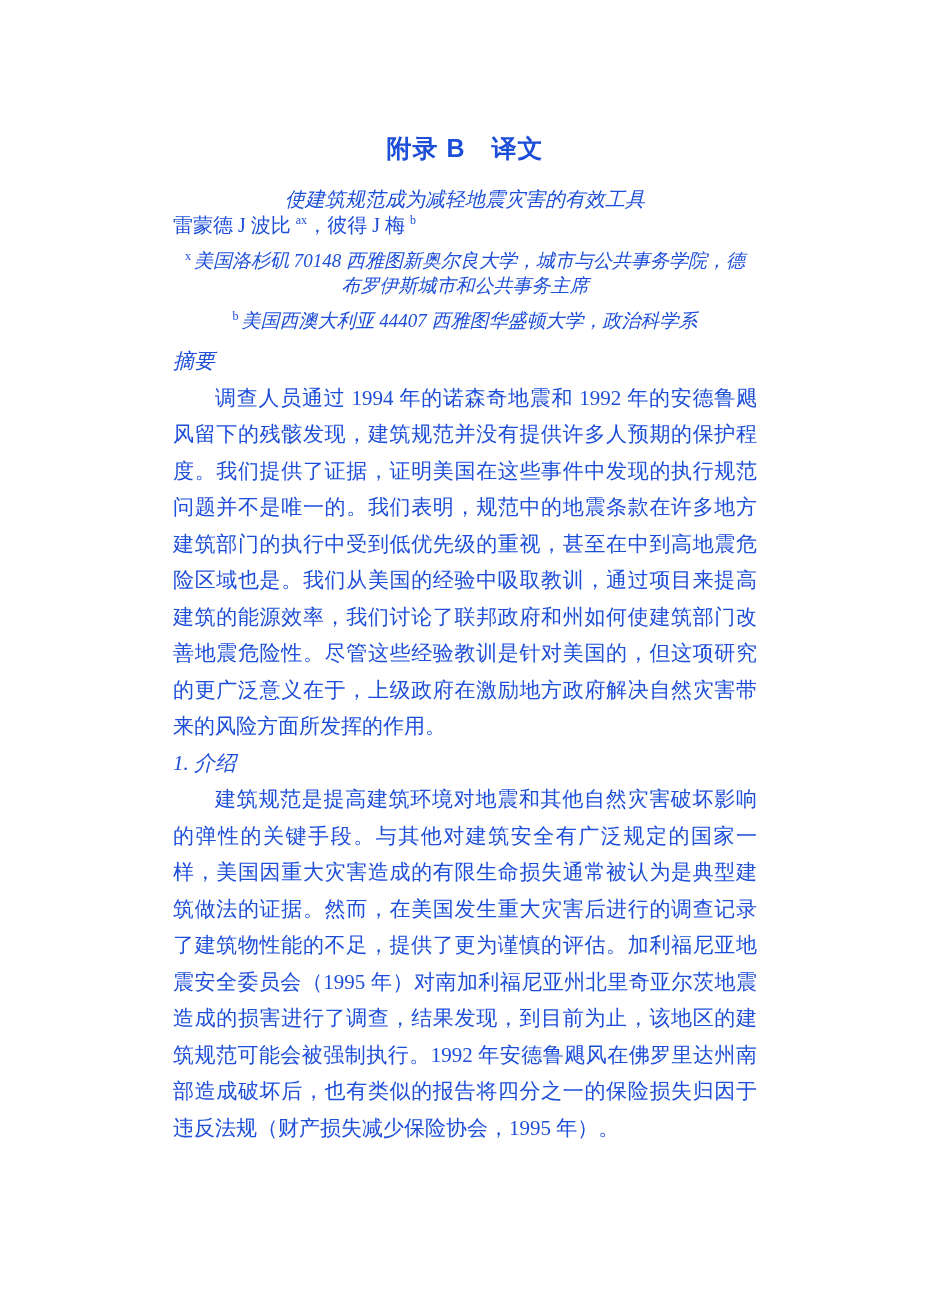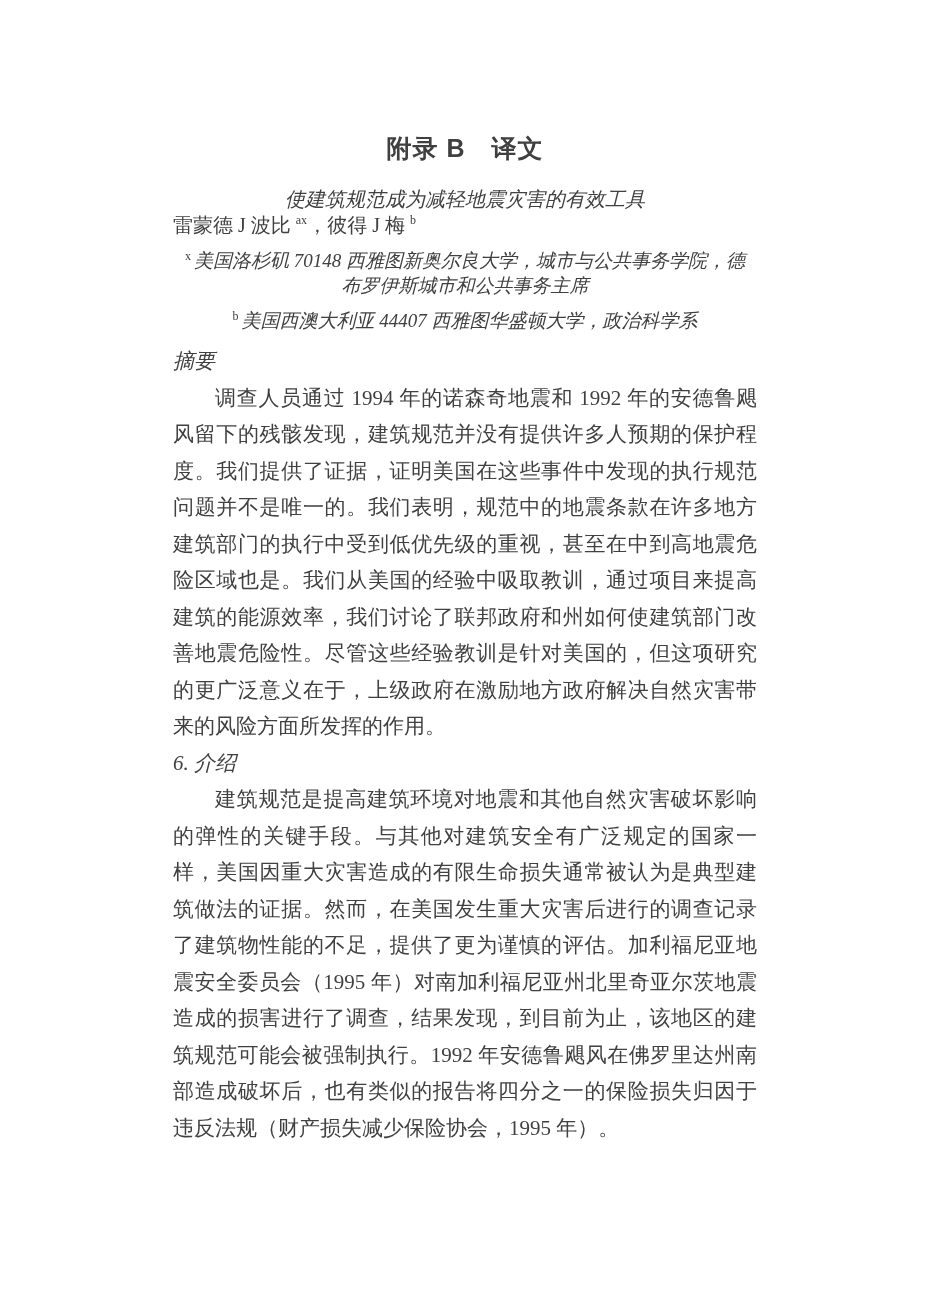--- a/index.html
+++ b/index.html
@@ -9,21 +9,21 @@
     background: #ffffff;
   }
   .page {
     position: relative;
     width: 860px;
     height: 1309px;
     box-sizing: border-box;
     margin: 0 auto;
     padding: 133px 136px 0 140px;
     background: #ffffff;
-    color: #404040;
+    color: #1d4ed8;
     font-family: "Liberation Serif", "DejaVu Serif", serif;
     overflow: hidden;
   }
   .appendix-title {
     text-align: center;
     font-family: "Liberation Sans", "DejaVu Sans", sans-serif;
     font-weight: bold;
     font-size: 25px;
     line-height: 30px;
     margin: 0 0 23px 0;
@@ -85,18 +85,18 @@
   <p class="byline"><span>雷蒙德 J 波比 </span><sup>ax</sup><span>，彼得 J 梅 </span><sup>b</sup></p>
 
   <p class="affiliation"><sup>x</sup><span>美国洛杉矶 70148 西雅图新奥尔良大学，城市与公共事务学院，德布罗伊斯城市和公共事务主席</span></p>
 
   <p class="affiliation"><sup>b</sup><span>美国西澳大利亚 44407 西雅图华盛顿大学，政治科学系</span></p>
 
   <h2 class="body-heading">摘要</h2>
 
   <p class="para">调查人员通过 1994 年的诺森奇地震和 1992 年的安德鲁飓风留下的残骸发现，建筑规范并没有提供许多人预期的保护程度。我们提供了证据，证明美国在这些事件中发现的执行规范问题并不是唯一的。我们表明，规范中的地震条款在许多地方建筑部门的执行中受到低优先级的重视，甚至在中到高地震危险区域也是。我们从美国的经验中吸取教训，通过项目来提高建筑的能源效率，我们讨论了联邦政府和州如何使建筑部门改善地震危险性。尽管这些经验教训是针对美国的，但这项研究的更广泛意义在于，上级政府在激励地方政府解决自然灾害带来的风险方面所发挥的作用。</p>
 
-  <h2 class="body-heading">6. 介绍</h2>
+  <h2 class="body-heading">1. 介绍</h2>
 
   <p class="para">建筑规范是提高建筑环境对地震和其他自然灾害破坏影响的弹性的关键手段。与其他对建筑安全有广泛规定的国家一样，美国因重大灾害造成的有限生命损失通常被认为是典型建筑做法的证据。然而，在美国发生重大灾害后进行的调查记录了建筑物性能的不足，提供了更为谨慎的评估。加利福尼亚地震安全委员会（1995 年）对南加利福尼亚州北里奇亚尔茨地震造成的损害进行了调查，结果发现，到目前为止，该地区的建筑规范可能会被强制执行。1992 年安德鲁飓风在佛罗里达州南部造成破坏后，也有类似的报告将四分之一的保险损失归因于违反法规（财产损失减少保险协会，1995 年）。</p>
 
 
 </div>
 
 </body></html>

